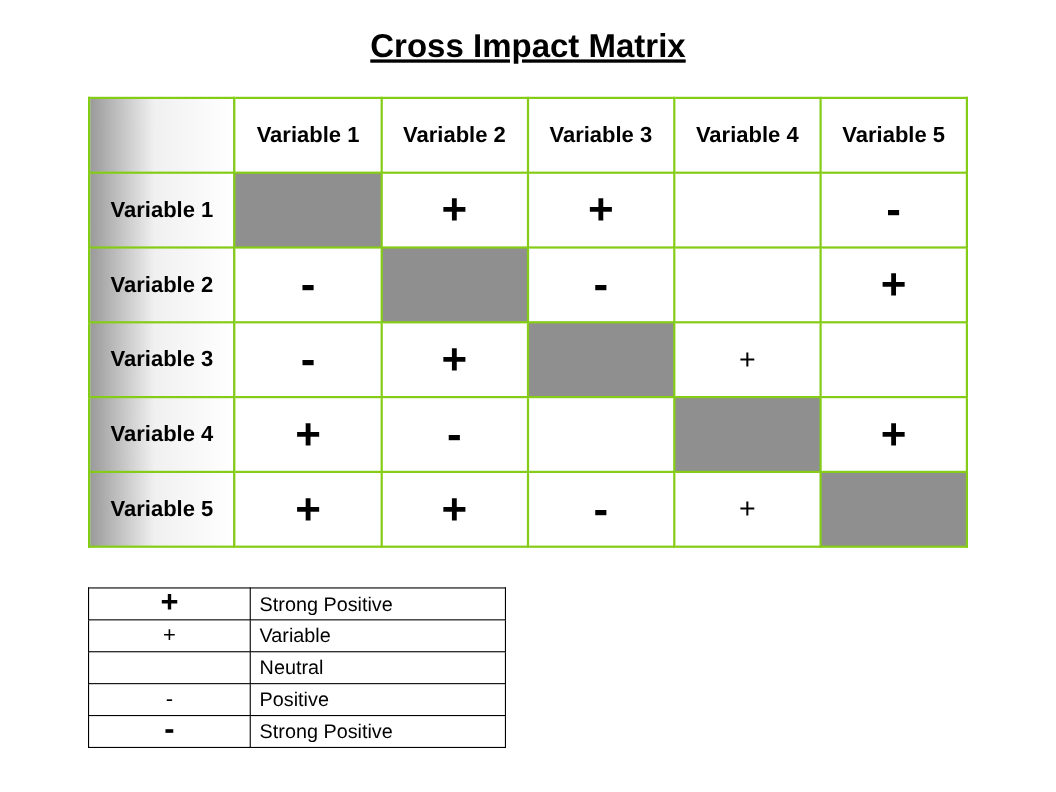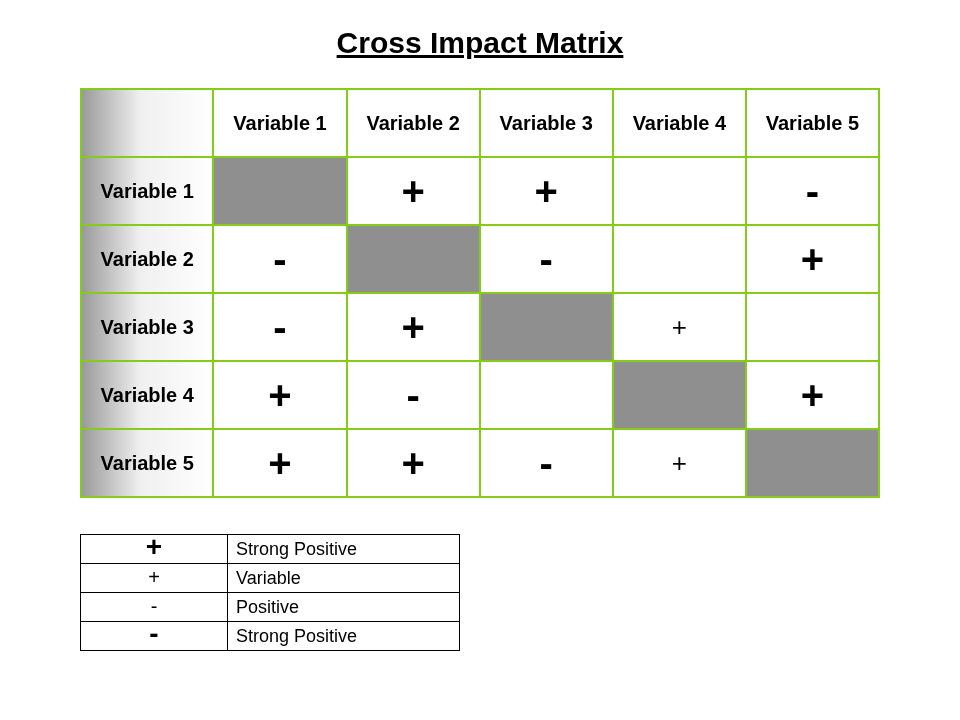--- a/index.html
+++ b/index.html
@@ -169,20 +169,24 @@
       <tbody>
           <tr>
             <td class="lsym"><span class="sym strong">+</span></td>
             <td class="ltext">Strong Positive</td>
           </tr>
           <tr>
             <td class="lsym"><span class="sym norm">+</span></td>
             <td class="ltext">Variable</td>
           </tr>
           <tr>
+            <td class="lsym"><span class="sym blank"></span></td>
+            <td class="ltext">Neutral</td>
+          </tr>
+          <tr>
             <td class="lsym"><span class="sym norm">-</span></td>
             <td class="ltext">Positive</td>
           </tr>
           <tr>
             <td class="lsym"><span class="sym strong">-</span></td>
             <td class="ltext">Strong Positive</td>
           </tr>
         </tbody>
     </table>
   </div>

